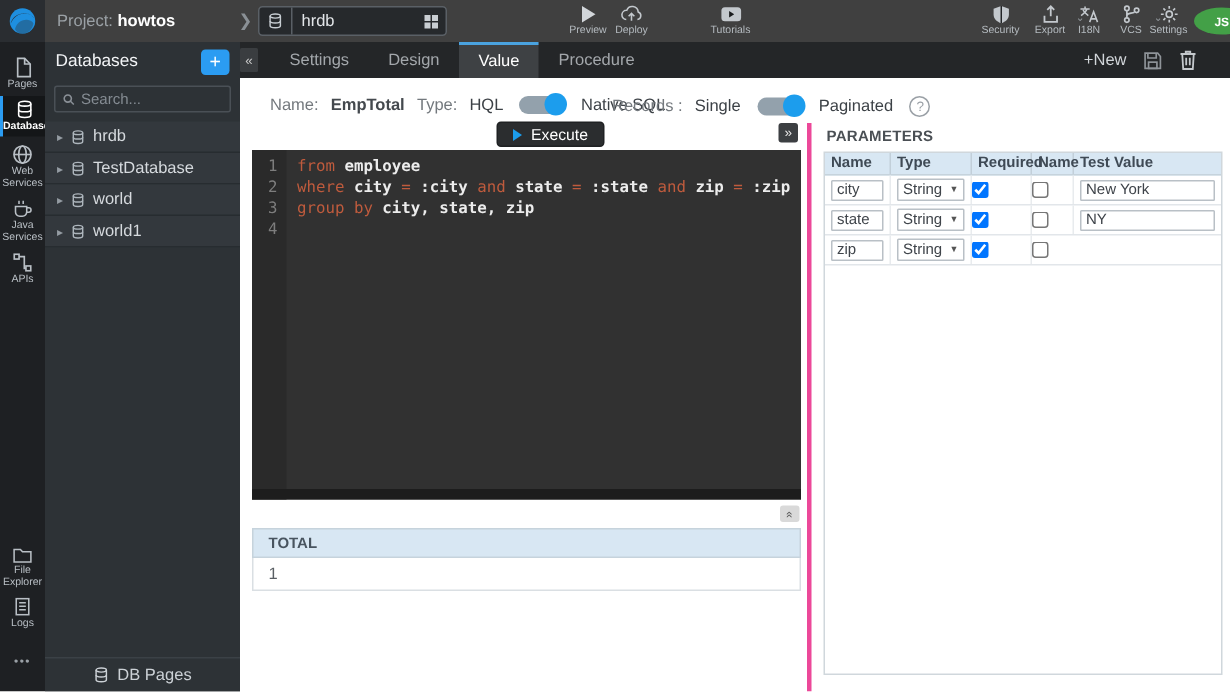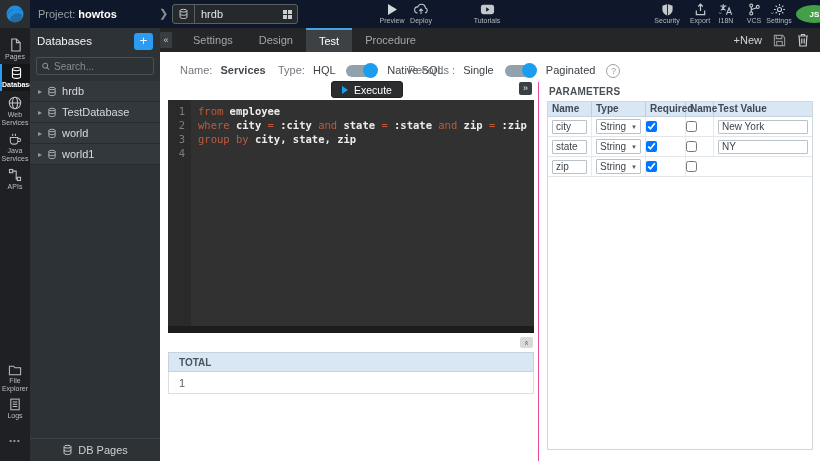--- a/index.html
+++ b/index.html
@@ -1,20 +1,20 @@
 <!DOCTYPE html>
 <html><head>
 <meta charset="utf-8">
 <style>
   *{box-sizing:border-box;margin:0;padding:0}
   html,body{width:820px;height:461px;overflow:hidden}
   body{position:relative;font-family:"Liberation Sans",sans-serif;background:#fff;font-size:11px}
 
   
-  .topbar{position:absolute;top:0;left:0;right:0;height:28px;background:#0f172a;z-index:5}
+  .topbar{position:absolute;top:0;left:0;right:0;height:28px;background:#404040;z-index:5}
   .logo{position:absolute;left:0;top:0;width:30px;height:28px;background:#2a2d31;display:flex;align-items:center;justify-content:center}
   .project{position:absolute;left:38px;top:8px;font-size:11px;color:#9aa0a5;white-space:nowrap}
   .project b{color:#fff;font-weight:bold}
   .tb-chevron{position:absolute;left:159px;top:7px;color:#8a9095;font-size:11px}
   .db-selector{position:absolute;left:172px;top:4px;width:126px;height:20px;border:1px solid #5a6066;border-radius:3px;background:#26292c;display:flex;align-items:center;color:#c7cdd2}
   .db-selector .icon-cell{width:22px;height:100%;border-right:1px solid #5a6066;display:flex;align-items:center;justify-content:center}
   .db-selector .name{flex:1;padding-left:6px;font-size:11px;color:#e3e6e9}
   .grid-icon{display:grid;grid-template-columns:4px 4px;grid-gap:1px;gap:1px;margin-right:5px}
   .grid-icon i{width:4px;height:4px;background:#c9ced3}
   .tb-act{position:absolute;top:3px;display:flex;flex-direction:column;align-items:center;color:#c3c8cd;cursor:default}
@@ -40,21 +40,21 @@
   .db-row{height:21px;display:flex;align-items:center;gap:5px;padding-left:8px;background:#33383d;border-bottom:1px solid #272c30;color:#d6dade;font-size:11px;cursor:pointer}
   .db-row .caret{font-size:8px;color:#949ba2}
   .db-footer{position:absolute;bottom:0;left:0;right:0;height:23px;border-top:1px solid #3b4146;display:flex;align-items:center;justify-content:center;gap:5px;color:#ccd1d6;font-size:11px;background:#2d3236;cursor:pointer}
 
   
   .tabbar{position:absolute;left:160px;right:0;top:28px;height:24px;background:#242628;display:flex;align-items:center;z-index:5}
   .collapse-left{width:12px;height:16px;background:#3a3d40;color:#c9c9c9;font-size:9px;line-height:16px;text-align:center;border-radius:1px;cursor:pointer;flex:none}
   .tabs{display:flex;height:24px;margin-left:8px}
   .tab{padding:0 13px;font-size:11px;color:#a3a7ab;line-height:24px;cursor:pointer}
   .tab.active{background:#3e4144;color:#fff;border-top:2px solid #4aa3e0;line-height:22px}
-  .tab-actions{margin-left:auto;display:flex;align-items:center;gap:11px;padding-right:11px}
+  .tab-actions{margin-left:auto;display:flex;align-items:center;gap:11px;padding-right:22px}
   .newlabel{color:#d2d6da;font-size:11px;cursor:pointer}
 
   
   .main{position:absolute;left:160px;top:52px;right:0;bottom:0;background:#fff}
   .qgroup{position:absolute;font-size:11px;white-space:nowrap}
   .lab{color:#73787d}
   .val{color:#3c4146;margin-left:5px}
   .toggle{position:relative;display:inline-block;width:30px;height:12px;border-radius:7px;vertical-align:middle;margin:0 8px;cursor:pointer}
   .toggle .knob{position:absolute;right:-2px;top:-2px;width:15px;height:15px;border-radius:50%}
   .help{display:inline-block;width:14px;height:14px;border:1px solid #9aa0a6;border-radius:50%;color:#9aa0a6;font-size:9px;line-height:12px;text-align:center;vertical-align:middle;margin-left:8px;cursor:pointer}
@@ -75,21 +75,21 @@
 
   .collapse-results{position:absolute;left:360px;top:285px;width:13px;height:11px;background:#d9d9d9;border-radius:2px;color:#555;display:flex;align-items:center;justify-content:center;cursor:pointer}
   .collapse-results span{display:inline-block;transform:rotate(90deg);font-size:8px;line-height:8px}
 
   
   .results{position:absolute;left:8px;top:300px;width:366px}
   .results-header{height:20px;border:1px solid #c6d3dc;display:flex;align-items:center;padding-left:10px;font-size:10px;font-weight:bold;color:#48545f}
   .results-row{height:22px;border:1px solid #dadfe3;border-top:0;display:flex;align-items:center;padding-left:10px;font-size:11px;color:#5a5f64;background:#fff}
 
   
-  .params{position:absolute;left:378px;top:30px;right:0;bottom:0;border-left:1px solid #ec4899}
+  .params{position:absolute;left:378px;top:30px;right:0;bottom:0;border-left:3px solid #ec4899}
   .params-title{position:absolute;left:10px;top:4px;font-size:10px;font-weight:bold;color:#4a4f54;letter-spacing:.2px}
   .ptable{position:absolute;left:8px;top:19px;width:266px;height:349px;border:1px solid #d0d7dc;font-size:10px;background:#fff}
   .hrow{display:flex;height:15px;line-height:14px;font-weight:bold;color:#3f4a55;border-bottom:1px solid #c6d3dc}
   .hrow .cell{border-right:1px solid #c2cfd9;padding-left:4px}
   .hrow .cell:last-child{border-right:0}
   .prow{display:flex;height:20px;align-items:center;border-bottom:1px solid #e2e6ea}
   .prow .cell{height:100%;display:flex;align-items:center;border-right:1px solid #e8ebee;justify-content:flex-start}
   .prow .cell:last-child{border-right:0}
   .c-name{width:44px;flex:none}
   .c-type{width:54px;flex:none}
@@ -317,21 +317,21 @@
       </svg>
     <span>DB Pages</span>
   </div>
 </div>
 
 <div class="tabbar">
   <div class="collapse-left">«</div>
   <div class="tabs">
     <span class="tab">Settings</span>
     <span class="tab">Design</span>
-    <span class="tab active">Test</span>
+    <span class="tab active">Value</span>
     <span class="tab">Procedure</span>
   </div>
   <div class="tab-actions">
     <span class="newlabel">+New</span>
     <svg width="13" height="13" viewBox="0 0 14 14" fill="none" stroke="#8f9499" stroke-width="1.2">
       <path d="M1.5 1.5h9L12.5 4v8.5h-11z"></path>
         <path d="M3.5 1.5v3.5h6V1.5"></path>
         <rect x="4" y="8" width="6" height="4.5"></rect>
     </svg>
     <svg width="12" height="14" viewBox="0 0 12 14" fill="none" stroke="#c4c8cc" stroke-width="1.2">
@@ -339,21 +339,21 @@
         <path d="M2.2 3.5l.6 9.5h6.4l.6-9.5"></path>
         <path d="M4.8 5.5v5M7.2 5.5v5"></path>
     </svg>
   </div>
 </div>
 
 <div class="main">
 
   <div class="qgroup" style="left:20px;top:12px">
     <span class="lab">Name:</span>
-    <span class="val" style="font-weight:bold;color:#44494e">Services</span>
+    <span class="val" style="font-weight:bold;color:#44494e">EmpTotal</span>
   </div>
 
   <div class="qgroup" style="left:118px;top:12px">
     <span class="lab">Type:</span>
     <span class="val">HQL</span>
     <span class="toggle" style="background:#93a1ac"><span class="knob" style="background:#1c9ded"></span></span>
     <span class="val" style="margin-left:0">Native SQL</span>
   </div>
 
   <div class="qgroup" style="left:248px;top:12px">

